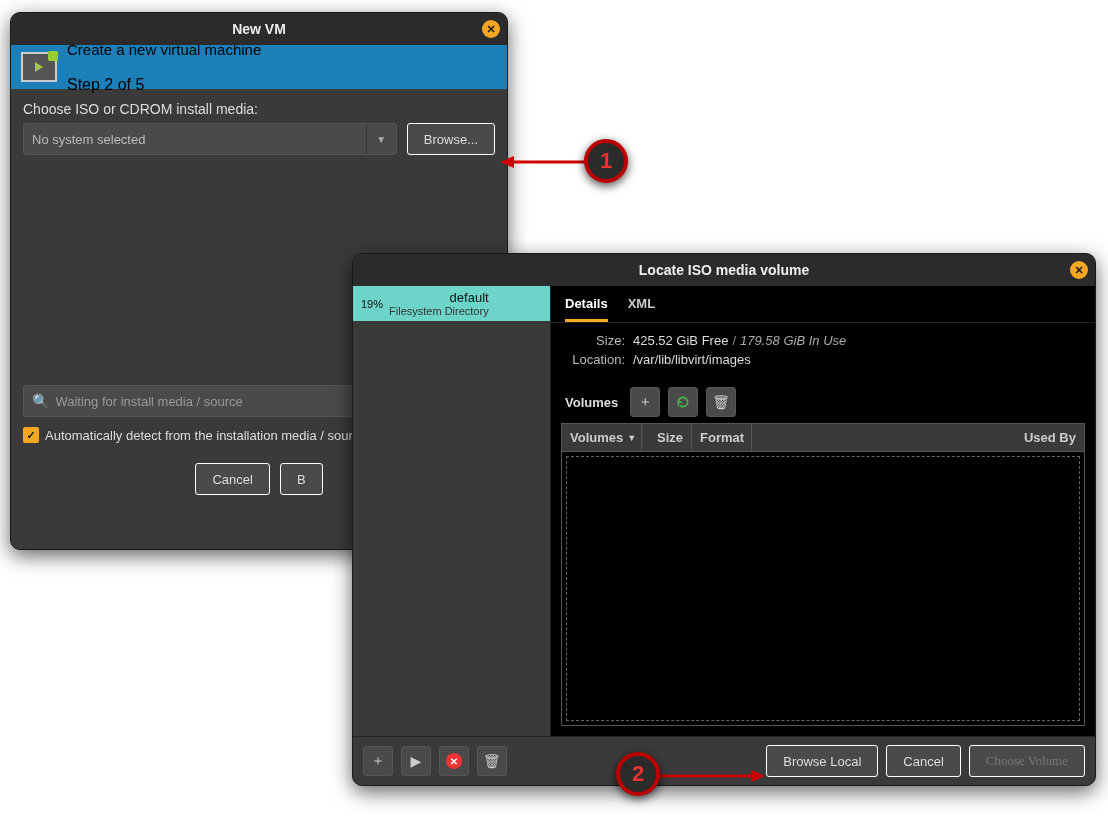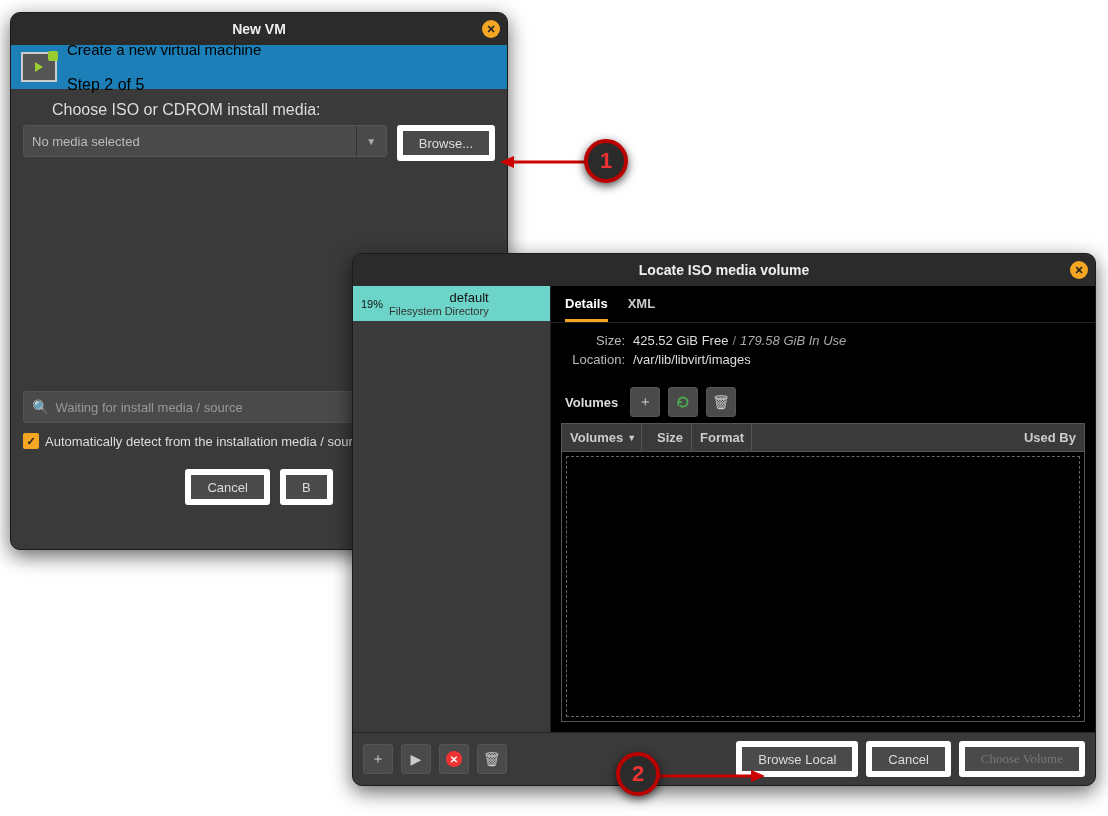--- a/index.html
+++ b/index.html
@@ -65,21 +65,21 @@
 }
 .header-blue .icon-box .play {
   width: 0; height: 0;
   border-left: 8px solid #9acd32;
   border-top: 5px solid transparent;
   border-bottom: 5px solid transparent;
 }
 .header-text .title { color: #000000; font-size: 15px; font-weight: 500; }
 .header-text .subtitle { color: #000000; font-size: 16px; margin-top: 18px; }
 .body1 { padding: 12px 12px 0 12px; }
-.label { color: #ddd; margin-bottom: 6px; font-size: 16px; margin-left: 29px; }
+.label { color: #ddd; margin-bottom: 6px; font-size: 14px; }
 .select-row { display: flex; gap: 10px; align-items: stretch; margin-bottom: 10px; }
 .select {
   flex: 1;
   background: #4a4a4a;
   border: 1px solid #555;
   border-radius: 3px;
   height: 32px;
   display: flex; align-items: center;
   padding: 0 8px;
   color: #bbb;
@@ -87,21 +87,21 @@
 }
 .select .arrow {
   width: 30px; height: 30px;
   border-left: 1px solid #333;
   position: absolute; right: 0; top: 0;
   display: flex; align-items: center; justify-content: center;
   color: #aaa; font-size: 10px;
 }
 .btn {
   background: #4a4a4a;
-  border: 6px solid #ffffff;
+  border: 1px solid #ffffff;
   border-radius: 3px;
   padding: 12px 16px;
   height: 32px;
   display: flex; align-items: center; justify-content: center;
   color: #ddd;
   cursor: pointer;
   font-size: 13px;
 }
 .search-row {
   background: #4a4a4a;
@@ -209,21 +209,21 @@
       </div>
     <div class="header-text">
       <div class="title">Create a new virtual machine</div>
       <div class="subtitle">Step 2 of 5</div>
     </div>
   </div>
   <div class="body1">
     <div class="label">Choose ISO or CDROM install media:</div>
     <div class="select-row">
       <div class="select">
-        <span>No media selected</span>
+        <span>No system selected</span>
         <div class="arrow">▼</div>
       </div>
       <div class="btn">Browse...</div>
     </div>
     <div class="spacer1"></div>
     <div class="search-row">
       <span class="mag">🔍</span>
       <span class="placeholder">Waiting for install media / source</span>
     </div>
     <div class="check-row">

